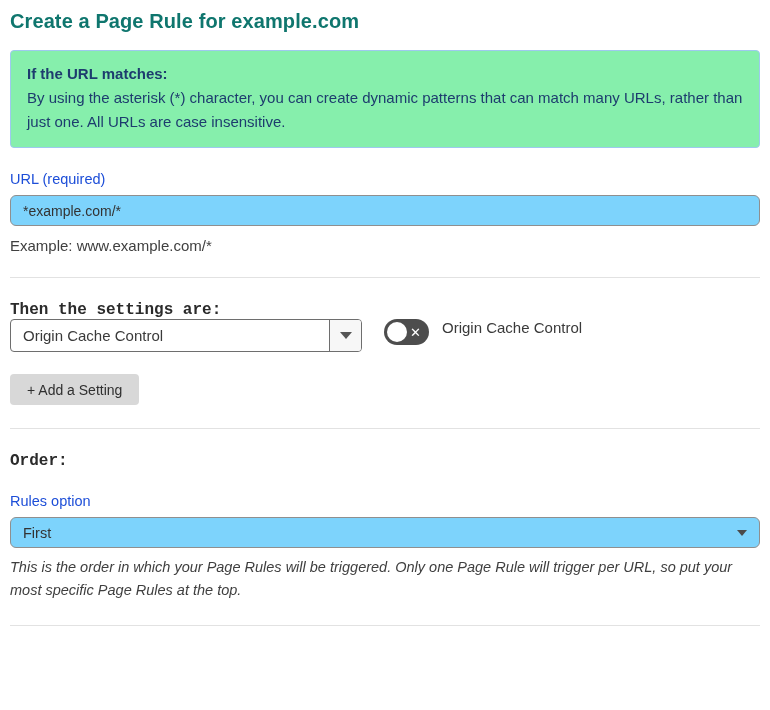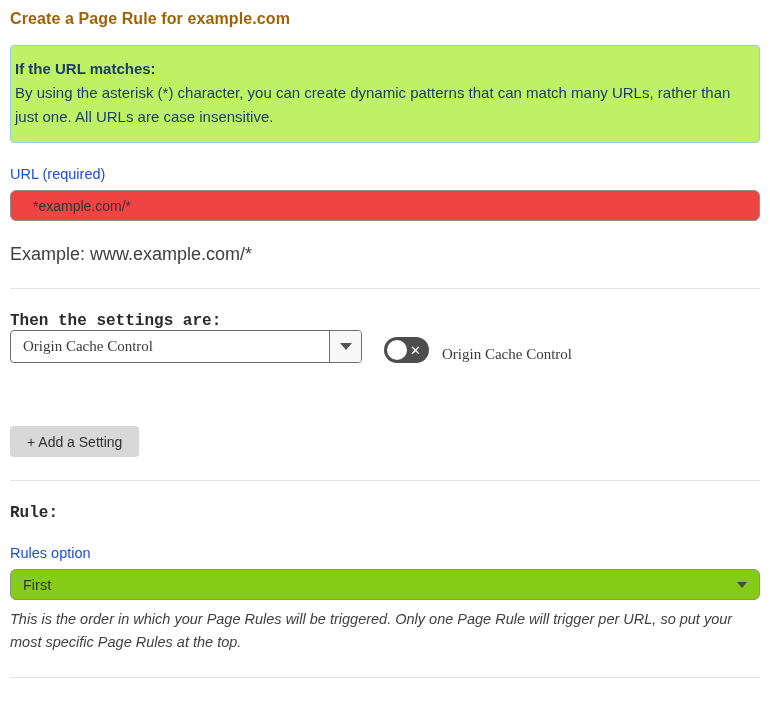--- a/index.html
+++ b/index.html
@@ -6,33 +6,33 @@
   html, body {
     width: 770px; height: 710px;
     background: #ffffff;
     font-family: "Liberation Sans", sans-serif;
     color: #333;
     overflow: hidden;
   }
   .page { padding: 8px 10px 0 10px; }
 
   .page-title {
-    font-size: 16px;
+    font-size: 20px;
     font-weight: 700;
-    color: #a16207;
+    color: #0f766e;
     letter-spacing: 0.1px;
     margin-top: 2px;
   }
 
   .info-box {
     margin-top: 17px;
-    background: #bef264;
+    background: #86efac;
     border: 1px solid #9ec9ef;
     border-radius: 4px;
-    padding: 11px 16px 13px 4px;
+    padding: 11px 16px 13px 16px;
     color: #1d3c6e;
     font-size: 15px;
     line-height: 24px;
   }
   .info-box .info-heading { font-weight: 700; }
   .info-box a {
     color: #2062c4;
     text-decoration: underline;
     cursor: pointer;
   }
@@ -43,53 +43,52 @@
     color: #1d4ed8;
     margin-top: 23px;
     margin-bottom: 8px;
   }
 
   .text-input {
     width: 100%;
     height: 31px;
     border: 1px solid #8f8f8f;
     border-radius: 6px;
-    padding: 0 22px;
+    padding: 0 12px;
     font-size: 14px;
     font-family: "Liberation Sans", sans-serif;
     color: #333;
-    background: #ef4444;
+    background: #7dd3fc;
     outline: none;
   }
 
   .helper-text {
-    font-size: 18px;
+    font-size: 15px;
     color: #404040;
-    margin-top: 23px;
+    margin-top: 11px;
   }
 
   hr.divider {
     border: none;
     border-top: 1px solid #e2e2e2;
     margin-top: 23px;
   }
 
   .section-heading {
     font-size: 16px;
     font-weight: 700;
     color: #2b2b2b;
     margin-top: 23px;
     font-family: Liberation Mono, monospace;
   }
 
   .setting-row {
     display: flex;
-    align-items: flex-end;
+    align-items: flex-start;
     margin-top: 0;
-    font-family: Liberation Serif, serif;
   }
 
   .setting-dropdown {
     width: 352px;
     height: 33px;
     border: 1px solid #6e6e6e;
     border-radius: 4px;
     display: flex;
     align-items: stretch;
     background: #fff;
@@ -158,28 +157,28 @@
     border: none;
     border-radius: 4px;
     font-family: "Liberation Sans", sans-serif;
     font-size: 14px;
     height: 31px;
     padding: 0 17px;
     cursor: pointer;
     color: #2f2f2f;
     background: #d8d8d8;
   }
-  .btn-add { margin-top: 63px; }
+  .btn-add { margin-top: 22px; }
 
   .select-box {
     width: 100%;
     height: 31px;
     border: 1px solid #8f8f8f;
     border-radius: 6px;
-    background: #84cc16;
+    background: #7dd3fc;
     display: flex;
     align-items: center;
     padding: 0 12px;
     font-size: 14.5px;
     color: #333;
     cursor: pointer;
   }
   .select-box .sel-value { flex: 1; }
   .select-box .caret-down {
     border-left-width: 5px;
@@ -229,21 +228,21 @@
       <span class="knob"></span>
       <span class="toggle-x">✕</span>
     </div>
     <span class="toggle-name">Origin Cache Control</span>
   </div>
 
   <button class="btn btn-add">+ Add a Setting</button>
 
   <hr class="divider">
 
-  <div class="section-heading">Rule:</div>
+  <div class="section-heading">Order:</div>
 
   <div class="field-label">Rules option</div>
 
   <div class="select-box">
     <span class="sel-value">First</span>
     <span class="caret-down"></span>
   </div>
 
   <div class="order-help">This is the order in which your Page Rules will be triggered. Only one Page Rule will trigger per URL, so put your most specific Page Rules at the top.</div>
 

